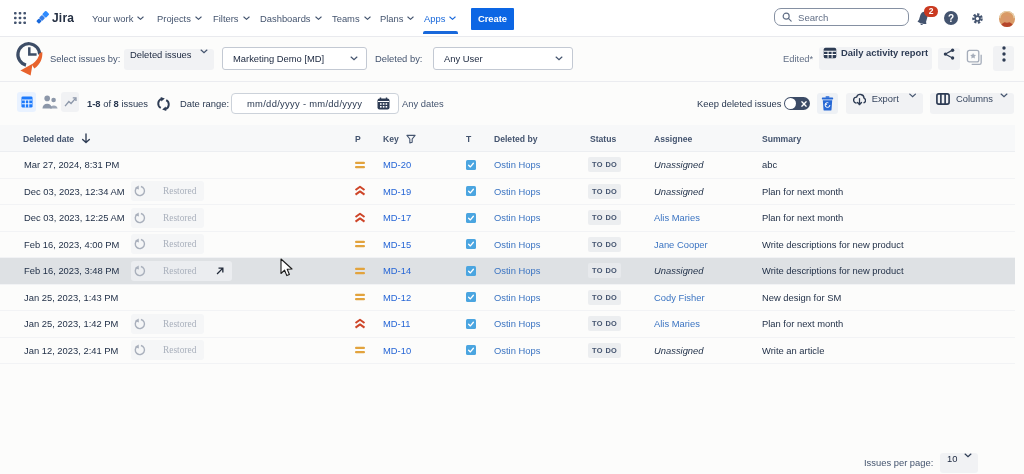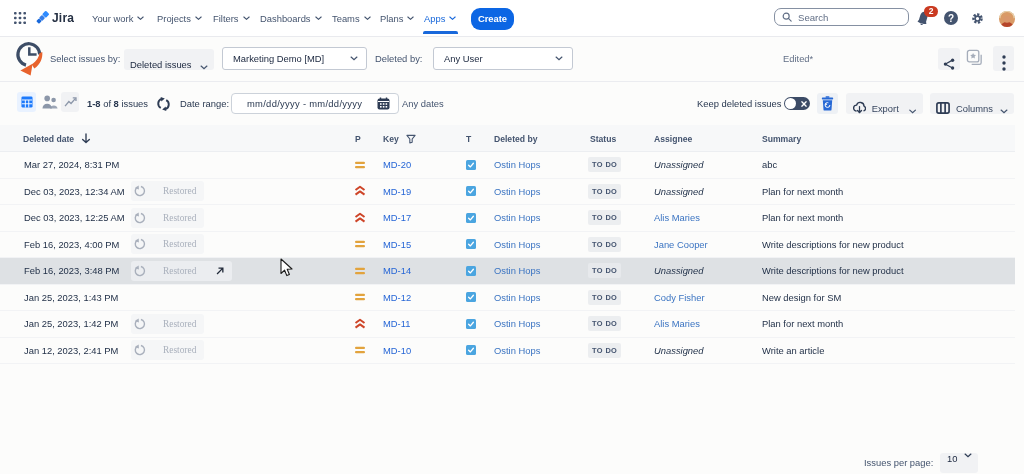--- a/index.html
+++ b/index.html
@@ -4,26 +4,26 @@
 <style>
 * { margin:0; padding:0; box-sizing:border-box; }
 html,body { width:1024px; height:474px; overflow:hidden; }
 body { font-family:"Liberation Sans", sans-serif; background:#fcfcfb; }
 #page { position:relative; width:1024px; height:474px; }
 .abs { position:absolute; }
 #nav { position:absolute; left:0; top:0; width:1024px; height:37px; background:#fff; border-bottom:1px solid #e9eaee; }
 .navitem { position:absolute; top:0; height:36px; display:flex; align-items:center; gap:4px; font-size:9.4px; color:#44546e; }
 .navitem.blue { color:#1868db; }
 #apps-underline { position:absolute; left:423px; top:31px; width:35px; height:3px; background:#1868db; border-radius:2px 2px 0 0; }
-#create { position:absolute; left:471px; top:7.5px; width:43px; height:22px; background:#0c66e4; border-radius:9px; color:#fff; font-size:9.4px; font-weight:bold; display:flex; align-items:center; justify-content:center; }
+#create { position:absolute; left:471px; top:7.5px; width:43px; height:22px; background:#0c66e4; border-radius:1px; color:#fff; font-size:9.4px; font-weight:bold; display:flex; align-items:center; justify-content:center; }
 #search { position:absolute; left:774px; top:8px; width:135px; height:18px; border:1px solid #8590a2; border-radius:7px; background:#fff; display:flex; align-items:center; padding-left:7px; gap:6px; }
 #search span { color:#626f86; font-size:9.6px; }
 #tb2line { position:absolute; left:0; top:81px; width:1024px; height:1px; background:#ebecf0; }
 .lbl { position:absolute; font-size:9.4px; color:#44546f; height:12px; line-height:12px; }
-.chipbtn { position:absolute; background:#f1f2f4; border-radius:3px; display:flex; align-items:flex-end; }
+.chipbtn { position:absolute; background:#f1f2f4; border-radius:3px; display:flex; align-items:flex-start; }
 .selbox { position:absolute; background:#fff; border:1px solid #c3c9d3; border-radius:3px; display:flex; align-items:center; font-size:9.4px; color:#202c43; }
 #thead { position:absolute; left:0; top:125px; width:1015px; height:27px; background:#f7f8f9; border-bottom:1px solid #eceef1; }
 .th { position:absolute; top:0; height:27px; display:flex; align-items:center; gap:7px; font-size:8.6px; font-weight:bold; color:#44546f; }
 .row { position:absolute; left:0; width:1015px; height:26.5px; border-bottom:1px solid #f2f3f5; }
 .row.hl { background:#dee1e4; }
 .cell { position:absolute; top:0; height:100%; display:flex; align-items:center; }
 .c-date { left:24px; font-size:9.4px; color:#1d2c44; }
 .c-rest { left:131px; }
 .restchip { display:flex; align-items:center; gap:17px; padding:4px 8px 4px 3px; border-radius:3px; background:#f5f6f7;font-family:Liberation Serif, serif; }
 .restchip span { font-size:9.4px; color:#a9b0bc; }
@@ -156,20 +156,27 @@
       </svg>
 </div>
 <div class="lbl" style="left:375px;top:53px">Deleted by:</div>
 <div class="selbox" style="left:433px;top:47px;width:140px;height:23px;padding:0 9px 0 10px;justify-content:space-between">
   <span>Any User</span>
   <svg width="8" height="5" viewBox="0 0 9 6">
         <path d="M1 1.3 L4.5 4.4 L8 1.3" stroke="#44546e" stroke-width="1.5" fill="none" stroke-linecap="round"></path>
       </svg>
 </div>
 <div class="lbl" style="left:783px;top:53px;color:#626f86">Edited*</div>
+<div class="chipbtn" style="left:819px;top:47px;height:23px;padding:0 4px;gap:4px">
+  <svg width="14" height="12" viewBox="0 0 15 13">
+        <rect x="0.7" y="0.7" width="13.6" height="11.6" rx="2" fill="#2e3c54"></rect>
+        <path d="M1 4.5 H14 M5.4 4.5 V12 M9.8 4.5 V12 M1 8.2 H14" stroke="#fff" stroke-width="1.1"></path>
+      </svg>
+  <span style="font-size:9.4px;font-weight:bold;color:#2e3c54">Daily activity report</span>
+</div>
 <div class="chipbtn" style="left:938px;top:48px;width:22px;height:22px;justify-content:center">
   <svg width="12" height="12" viewBox="0 0 13 13">
     <g stroke="#2e3c54" stroke-width="1.3" fill="none">
           <path d="M3.2 6.2 L9.8 2.6 M3.2 7 L9.8 10.6"></path>
         </g>
     <circle cx="10.4" cy="2.4" r="1.8" fill="#2e3c54"></circle>
         <circle cx="2.6" cy="6.6" r="1.8" fill="#2e3c54"></circle>
         <circle cx="10.4" cy="10.8" r="1.8" fill="#2e3c54"></circle>
   </svg>
 </div>

